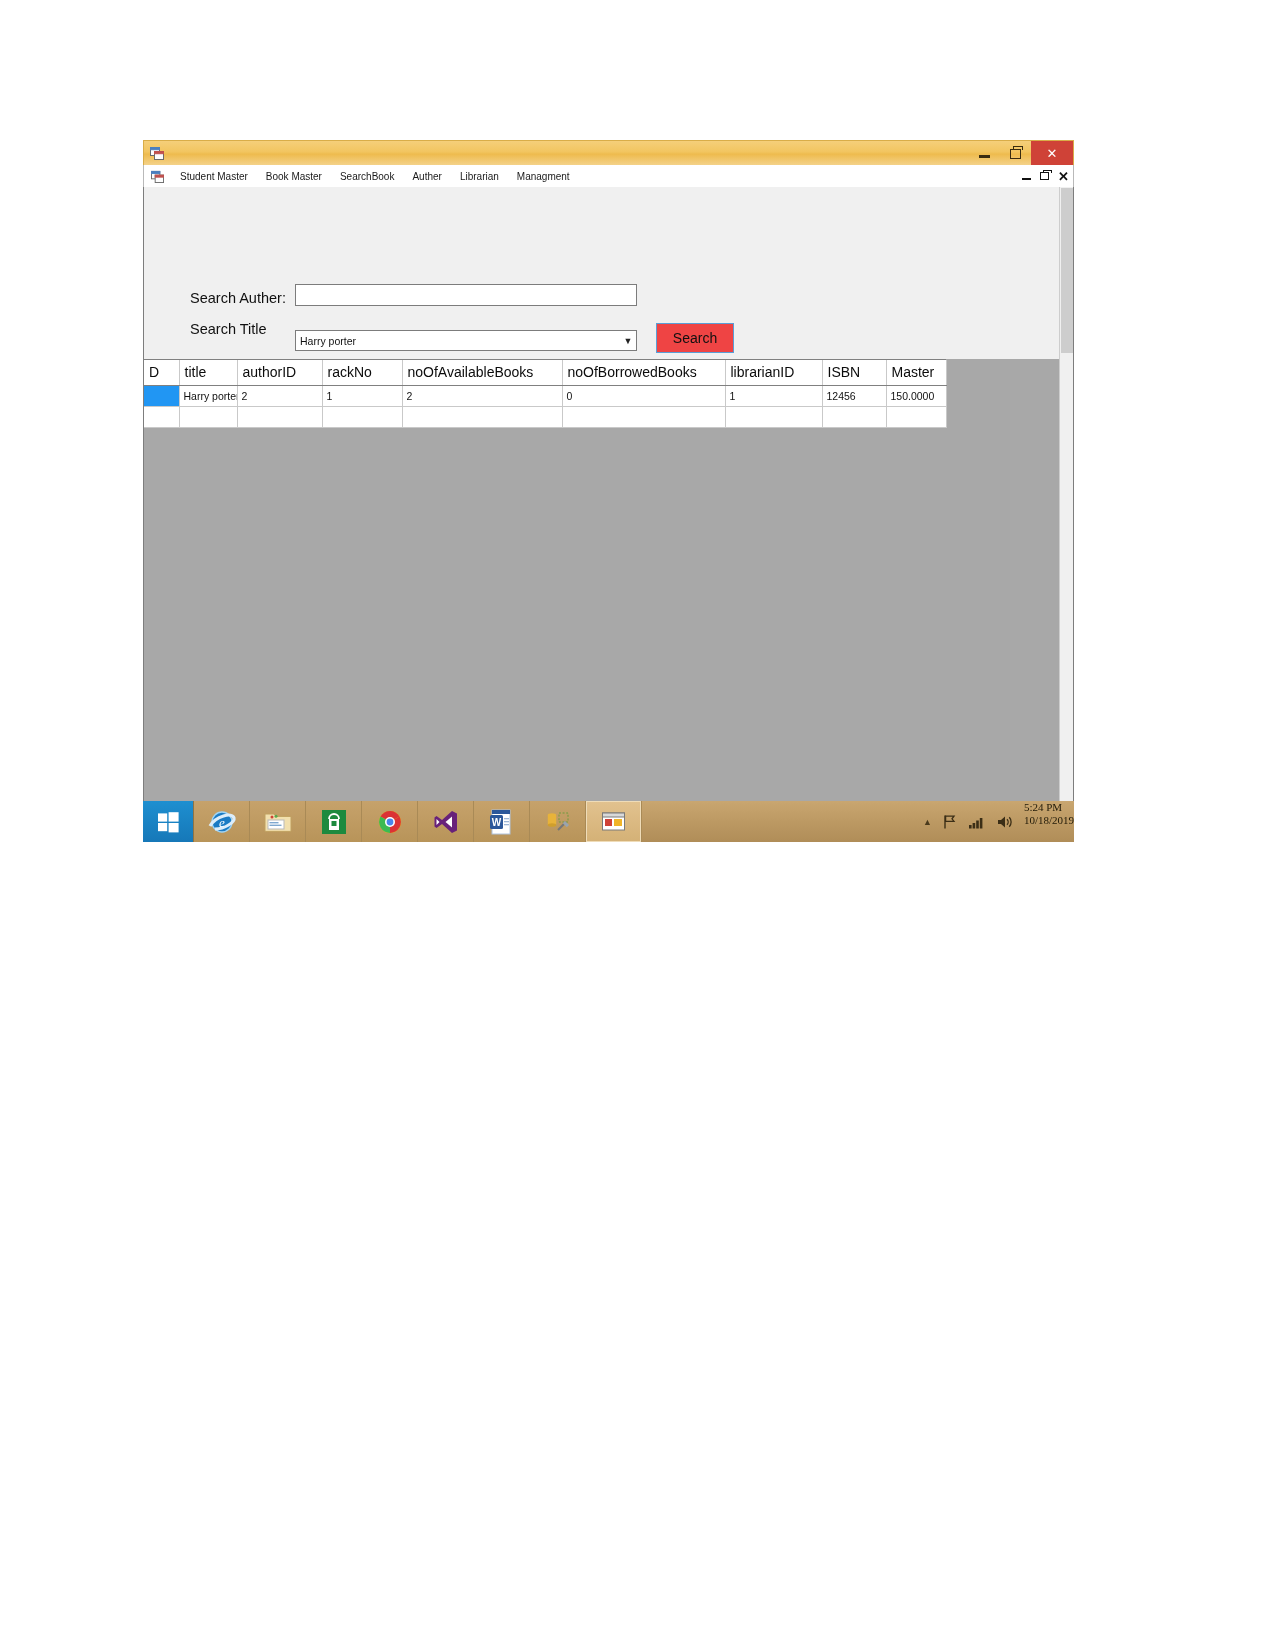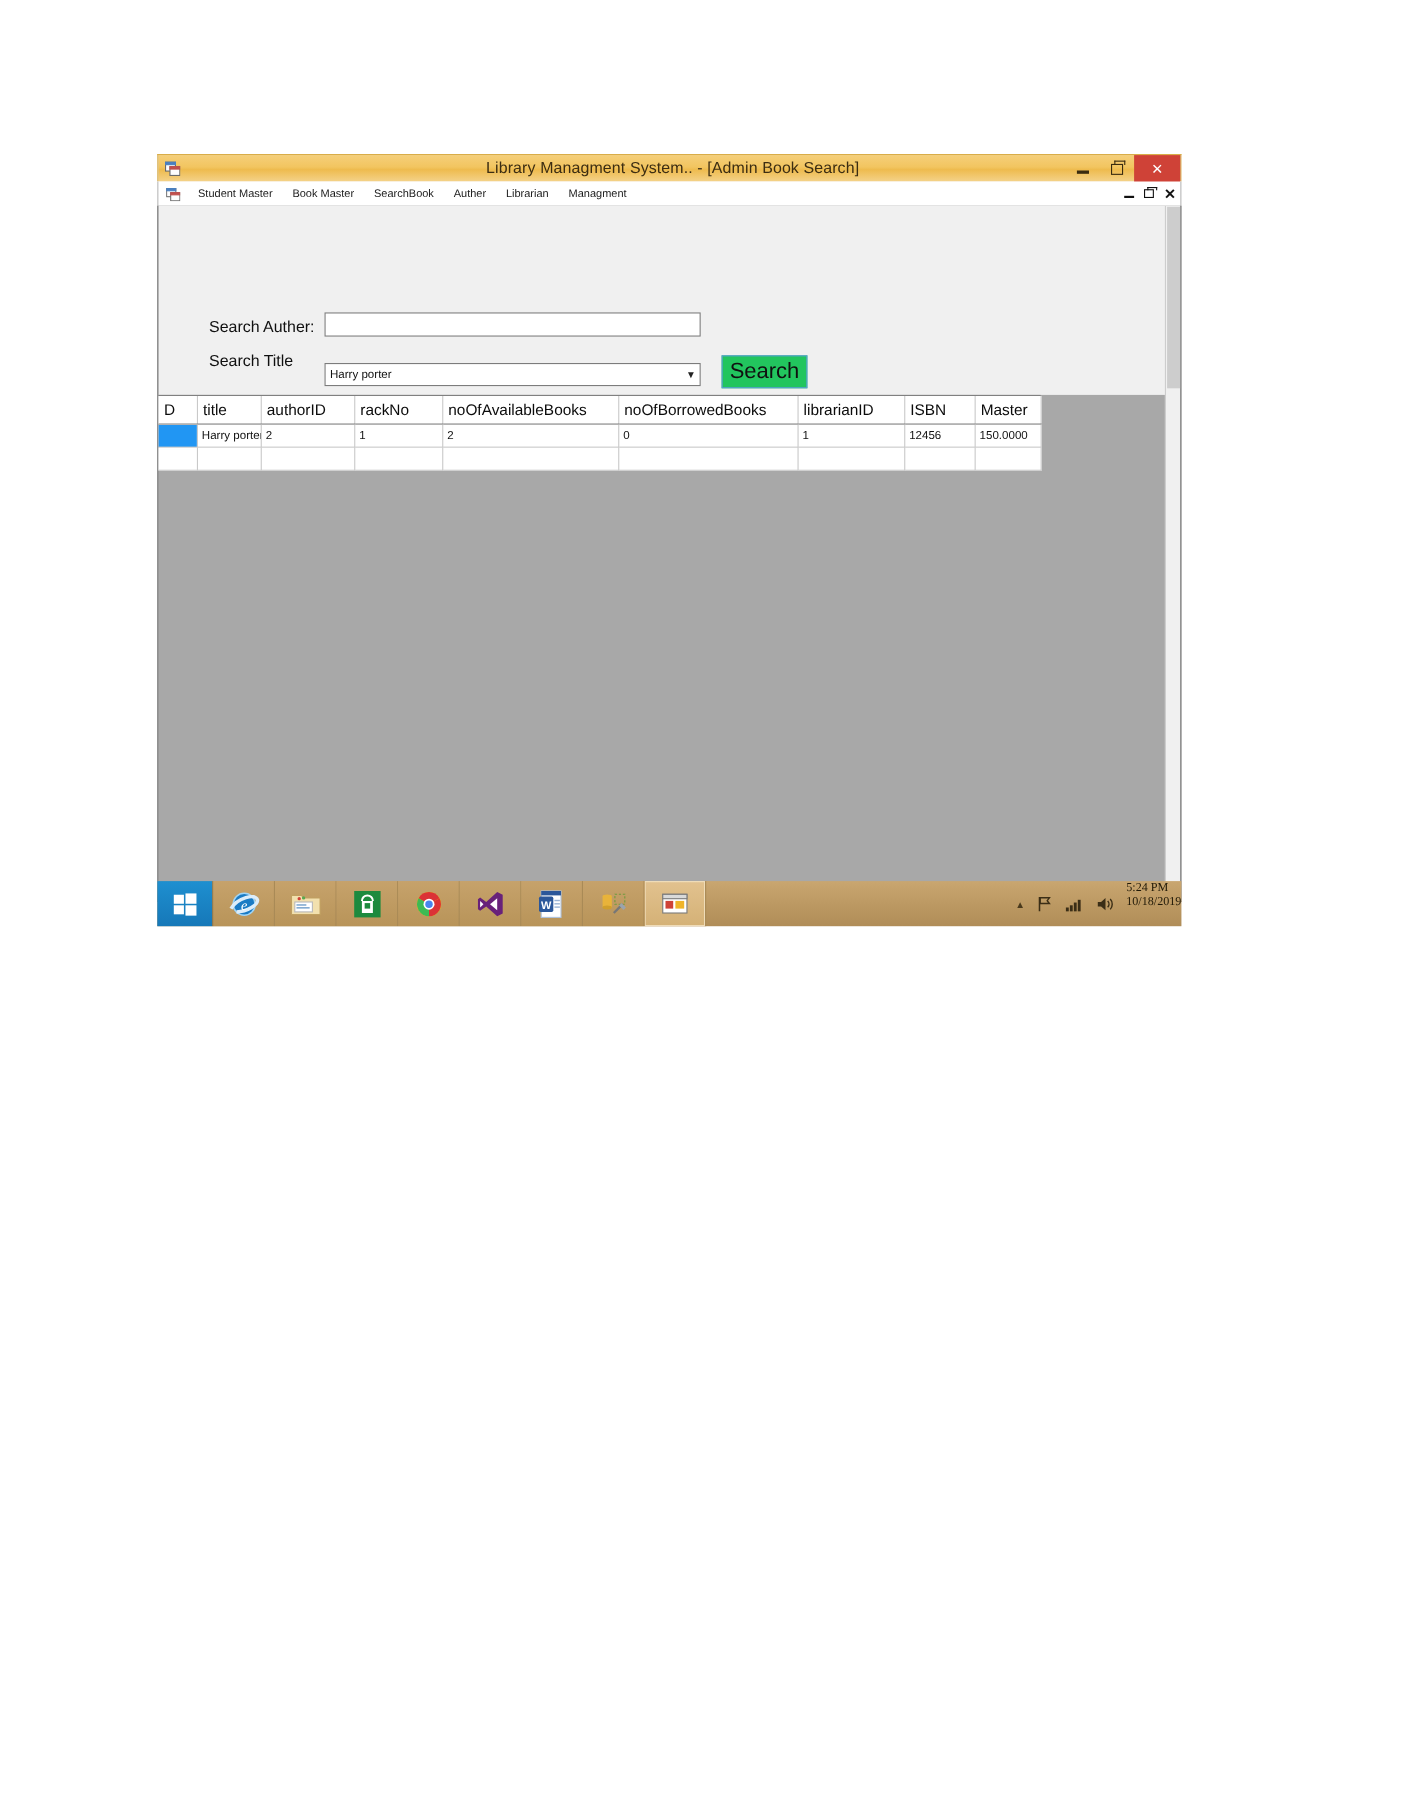--- a/index.html
+++ b/index.html
@@ -225,25 +225,25 @@
     font-size: 9px;
     color: #222;
   }
 
   .search-btn {
     position: absolute;
     left: 512px;
     top: 136px;
     width: 78px;
     height: 30px;
-    background: #22c55e;
+    background: #ef4444;
     border: 1px solid #5a9ed6;
     box-sizing: border-box;
     font-family: "Liberation Sans", sans-serif;
-    font-size: 20px;
+    font-size: 14px;
     color: #101010;
     cursor: pointer;
   }
 
   
   .vscroll {
     position: absolute;
     right: 0px;
     top: 0px;
     width: 14px;
@@ -370,21 +370,20 @@
 
     <div class="titlebar">
       <span class="tb-appicon">
         <svg class="icon-svg" width="14" height="14" viewBox="0 0 14 14">
           <rect x="0.5" y="1.5" width="9" height="8" fill="#fdfdfd" stroke="#6a6a6a"></rect>
           <rect x="0.5" y="1.5" width="9" height="2.2" fill="#4b7fbf" stroke="#4b7fbf"></rect>
           <rect x="4.5" y="5.5" width="9" height="8" fill="#fdfdfd" stroke="#6a6a6a"></rect>
           <rect x="4.5" y="5.5" width="9" height="2.2" fill="#c0504d" stroke="#c0504d"></rect>
         </svg>
       </span>
-      <span class="tb-title">Library Managment System.. - [Admin Book Search]</span>
       <div class="tb-buttons">
         <div class="tb-btn">
           <i class="tb-glyph-min"></i>
         </div>
         <div class="tb-btn">
           <i class="tb-glyph-max"></i>
         </div>
         <div class="tb-btn close">✕</div>
       </div>
     </div>

